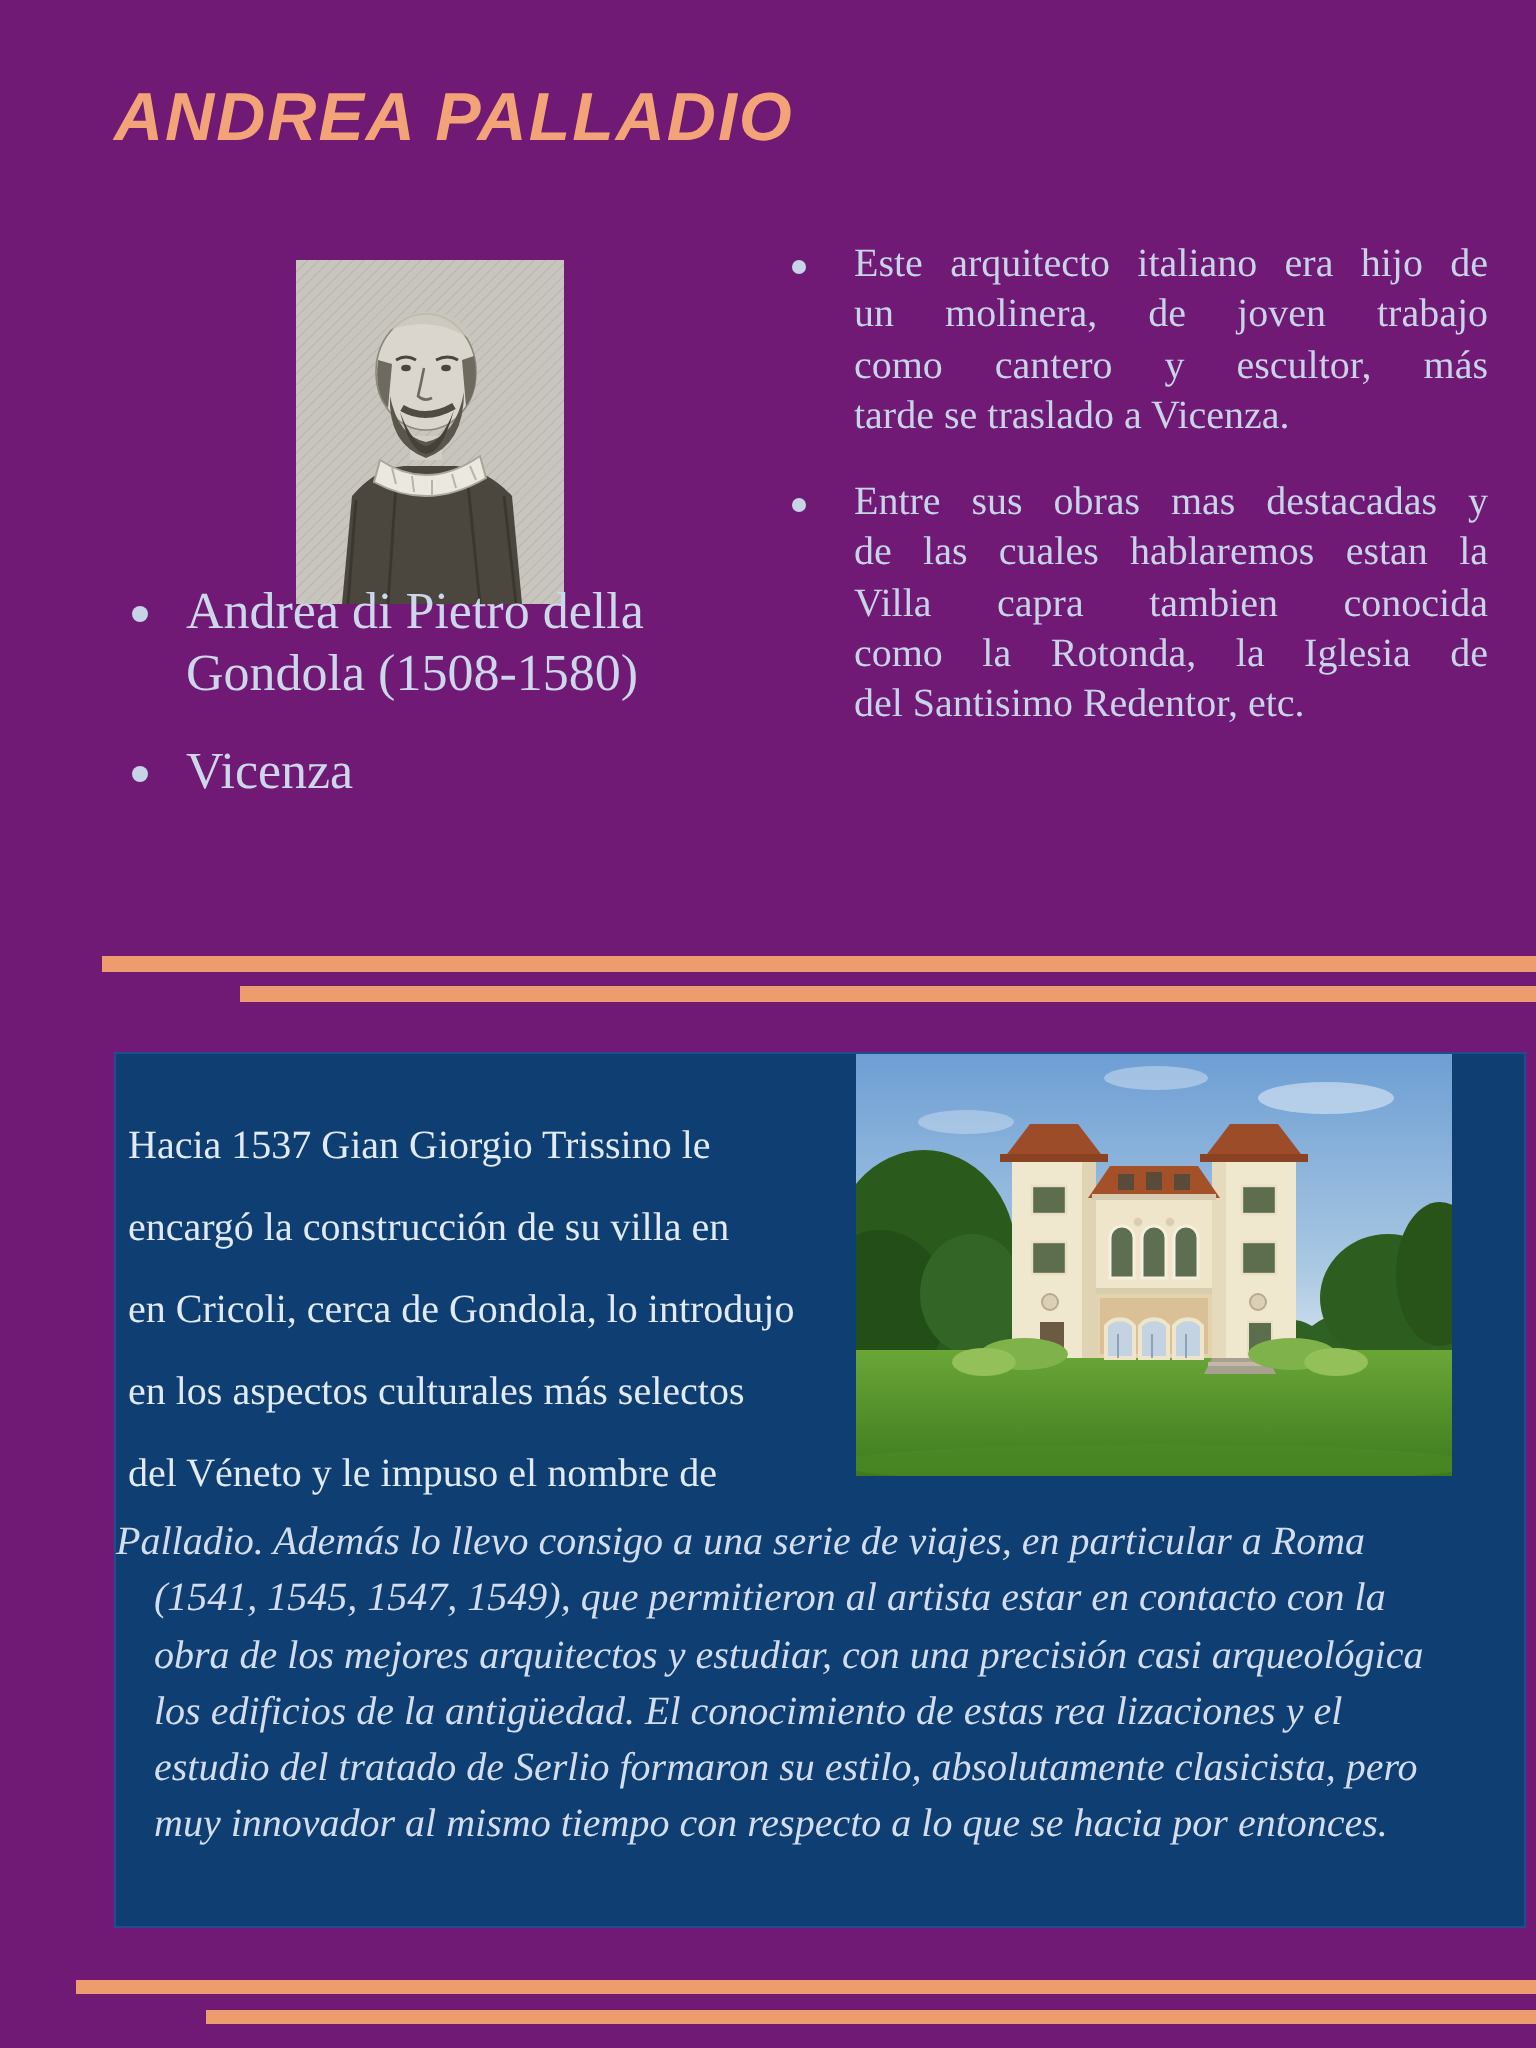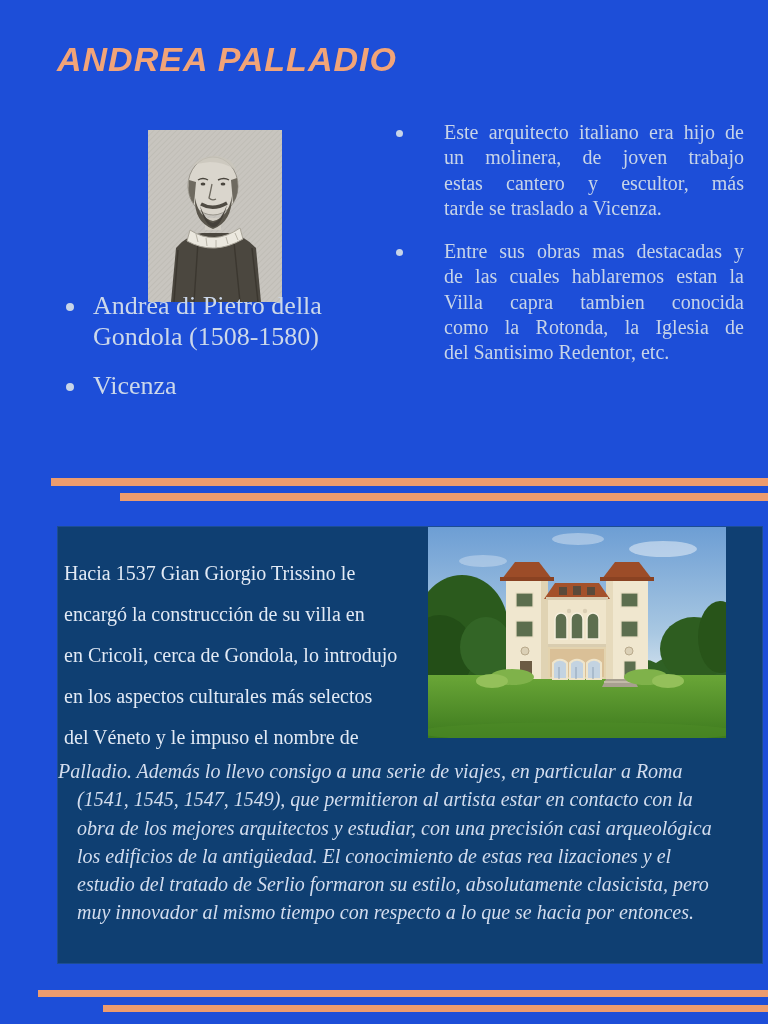--- a/index.html
+++ b/index.html
@@ -1,28 +1,28 @@
 <!DOCTYPE html>
 <html><head>
 <meta charset="utf-8">
 <style>
   html,body{margin:0;padding:0;background:#0c3767;}
-  .page{position:relative;width:768px;height:1024px;background:#1d4ed8;overflow:hidden;
+  .page{position:relative;width:768px;height:1024px;background:#701a75;overflow:hidden;
         font-family:"Liberation Serif", serif;}
   .title{position:absolute;left:57px;top:40px;margin:0;
          font-family:"Liberation Sans", sans-serif;font-style:italic;font-weight:bold;
          font-size:34px;letter-spacing:1px;color:#f2a478;white-space:nowrap;}
   .portrait{position:absolute;left:148px;top:130px;width:134px;height:172px;}
   .bullets{position:absolute;}
   .bullet{display:flex;}
   .dot{width:7px;height:7px;border-radius:50%;background:#c7d4e8;flex:0 0 7px;}
   .rb{left:394px;top:120px;width:350px;}
   .rb .bullet{margin-bottom:18px;}
   .rb .dot{margin:10px 0 0 2px;}
-  .rb .btxt{margin-left:41px;width:318px;font-size:20px;line-height:25.3px;color:#c7d4e8;}
+  .rb .btxt{margin-left:24px;width:318px;font-size:20px;line-height:25.3px;color:#c7d4e8;}
   .rb .jline{text-align:justify;text-align-last:justify;}
   .rb .lline{text-align:left;}
   .lb{left:66px;top:290px;width:330px;}
   .lb .bullet{margin-bottom:18px;}
   .lb .dot{width:8px;height:8px;flex:0 0 8px;margin:13px 0 0 0;}
   .lb .btxt{margin-left:19px;font-size:26px;line-height:31px;color:#ccd8ea;white-space:nowrap;}
   .bar{position:absolute;height:8px;background:#ed9c6e;}
   .bar-m1{left:51px;top:478px;right:0;}
   .bar-m2{left:120px;top:493px;right:0;}
   .bar-b1{left:38px;top:990px;right:0;height:7px;}
@@ -74,21 +74,21 @@
       <path d="M52,76 Q58,92 65,93 Q73,91 79,75 Q73,97 65,97 Q57,96 52,76 Z" fill="#45413a"></path>
     </svg>
   </div>
 
   <div class="bullets rb">
     <div class="bullet">
       <span class="dot"></span>
       <div class="btxt">
         <div class="jline">Este arquitecto italiano era hijo de</div>
         <div class="jline">un molinera, de joven trabajo</div>
-        <div class="jline">estas cantero y escultor, más</div>
+        <div class="jline">como cantero y escultor, más</div>
         <div class="lline">tarde se traslado a Vicenza.</div>
       </div>
     </div>
     <div class="bullet">
       <span class="dot"></span>
       <div class="btxt">
         <div class="jline">Entre sus obras mas destacadas y</div>
         <div class="jline">de las cuales hablaremos estan la</div>
         <div class="jline">Villa capra tambien conocida</div>
         <div class="jline">como la Rotonda, la Iglesia de</div>

